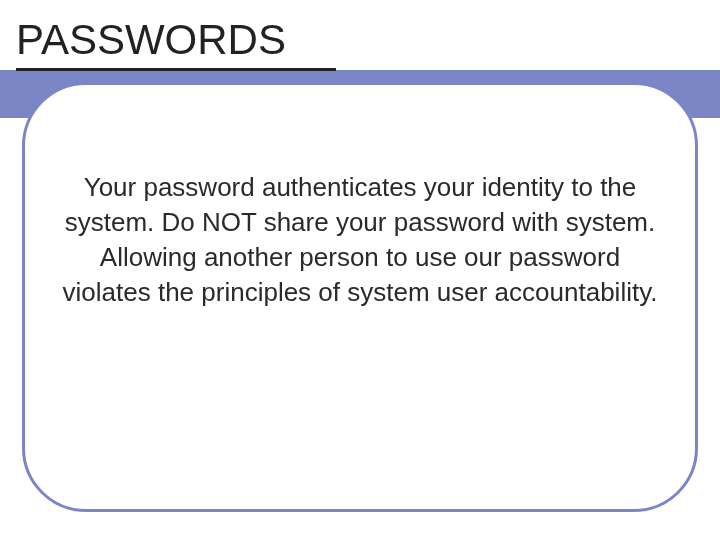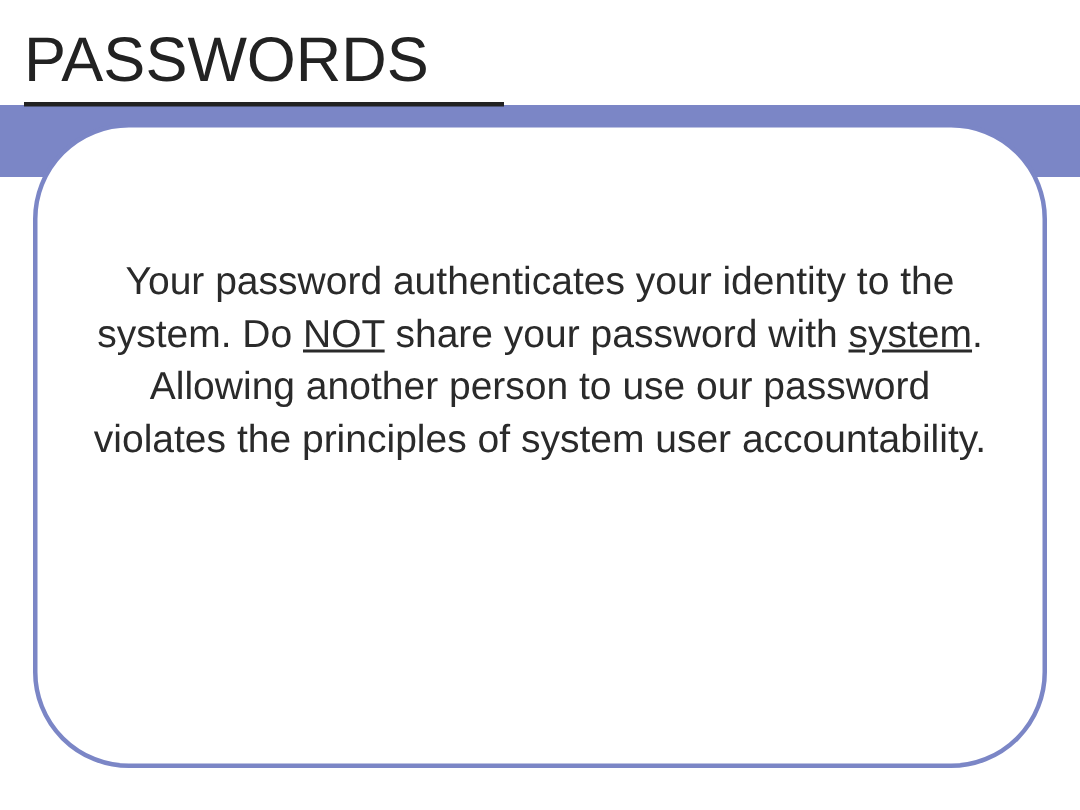--- a/index.html
+++ b/index.html
@@ -2,21 +2,21 @@
 <html><head>
 <meta charset="utf-8">
 <style>
   html,body{margin:0;padding:0;width:720px;height:540px;background:#fff;font-family:Arial,Helvetica,sans-serif;overflow:hidden}
   .slide{position:relative;width:720px;height:412px}
   .band{position:absolute;top:70px;left:0;right:0;height:48px;background:#7b86c6}
   .title{position:absolute;top:16px;left:16px;font-size:42px;font-weight:400;color:#222}
   .title-rule{position:absolute;top:68px;left:16px;width:320px;border-top:3px solid #222}
   .bubble{position:absolute;top:82px;left:22px;width:676px;height:430px;border:3px solid #7b86c6;border-radius:64px;background:#fff;box-sizing:border-box}
   .body{position:absolute;top:170px;left:60px;width:600px;text-align:center;font-size:26px;line-height:1.35;color:#2a2a2a}
-  .body .u{text-decoration:underline}
+  .body .u{}
 </style>
 </head>
 <body>
 
 <div class="slide">
   <div class="band"></div>
   <div class="bubble"></div>
   <div class="title">PASSWORDS</div>
   <div class="title-rule"></div>
   <div class="body">

